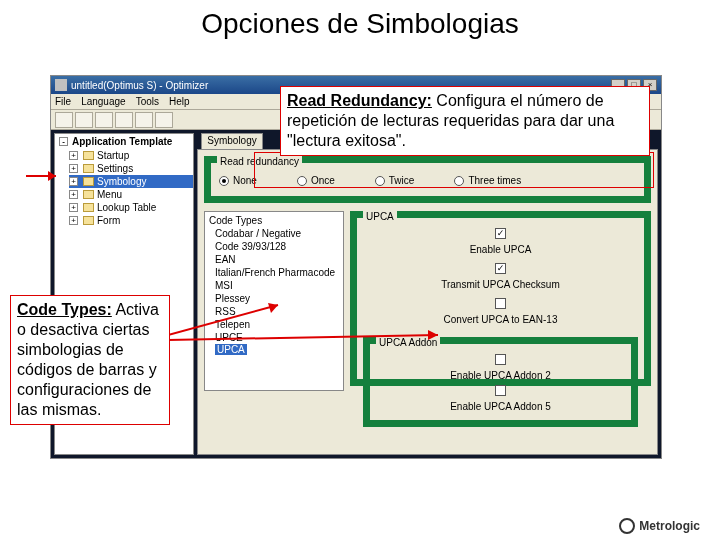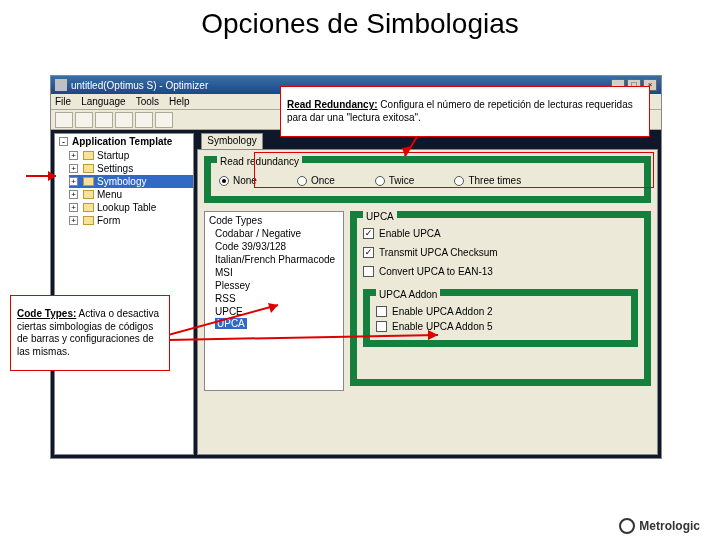--- a/index.html
+++ b/index.html
@@ -30,24 +30,24 @@
   .radio { display:flex; align-items:center; gap:4px; font-size:10px; }
   .radio .rdot { width:10px;height:10px;border:1px solid #555;border-radius:50%;display:inline-flex;align-items:center;justify-content:center;background:#fff;}
   .radio.sel .rdot::after{content:"";width:4px;height:4px;background:#000;border-radius:50%;}
   .lower { display:flex; gap:6px; }
   .codes { width:140px; background:#fff; border:1px solid #888; font-size:10px; padding:2px; height:180px; overflow:hidden; }
   .codes .ctitle { font-size:10px; padding:1px 2px; }
   .codes ul { list-style:none; padding-left:8px; }
   .codes li { padding:1px 0; white-space:nowrap; }
   .codes li.sel { background:#316ac5; color:#fff; padding:0 2px; display:inline-block; }
   .upca { flex:1; }
-  .check { display:flex; align-items:center; gap:5px; font-size:10px; padding:2px 0; }
+  .check { display:flex; align-items:center; gap:5px; font-size:10px; padding:2px 0;flex-direction:column; }
   .cbox { width:11px;height:11px;border:1px solid #555;background:#fff;display:inline-flex;align-items:center;justify-content:center;font-size:9px;line-height:9px; }
   .cbox.ck::after{content:"✓";}
-  .callout { position:absolute; background:#fff; border:1px solid #d00; padding:12px 6px; font-size:10px; line-height:1.25; z-index:5; }
+  .callout { position:absolute; background:#fff; border:1px solid #d00; padding:4px 6px; font-size:16px; line-height:1.25; z-index:5; }
   .callout .ctitle { font-weight:bold; text-decoration:underline; }
   .arrow { position:absolute; z-index:4; }
   .redbox { position:absolute; border:1px solid #d00; z-index:3; }
   .footer { position:absolute; right:20px; bottom:6px; font-size:12px; font-weight:bold; color:#333; display:flex; align-items:center; gap:4px; z-index:10; }
   .footer .logo { width:16px;height:16px;border:2px solid #333;border-radius:50%; }
 </style>
 </head>
 <body>
 
 <div class="slide-title">Opciones de Simbologias</div>
@@ -138,24 +138,26 @@
                 <span>Three times</span>
               </label>
           </div>
         </div>
         <div class="lower">
           <div class="codes">
             <div class="ctitle">Code Types</div>
             <ul>
               <li>Codabar / Negative</li>
               <li>Code 39/93/128</li>
+              <li>EAN</li>
               <li>Italian/French Pharmacode</li>
               <li>MSI</li>
               <li>Plessey</li>
               <li>RSS</li>
+              <li>Telepen</li>
               <li>UPCE</li>
               <li class="sel">UPCA</li>
             </ul>
           </div>
           <div class="upca">
             <div class="groupbox" style="height:175px">
               <span class="gtitle">UPCA</span>
               <div class="check">
                   <span class="cbox ck"></span>
                   <span>Enable UPCA</span>

